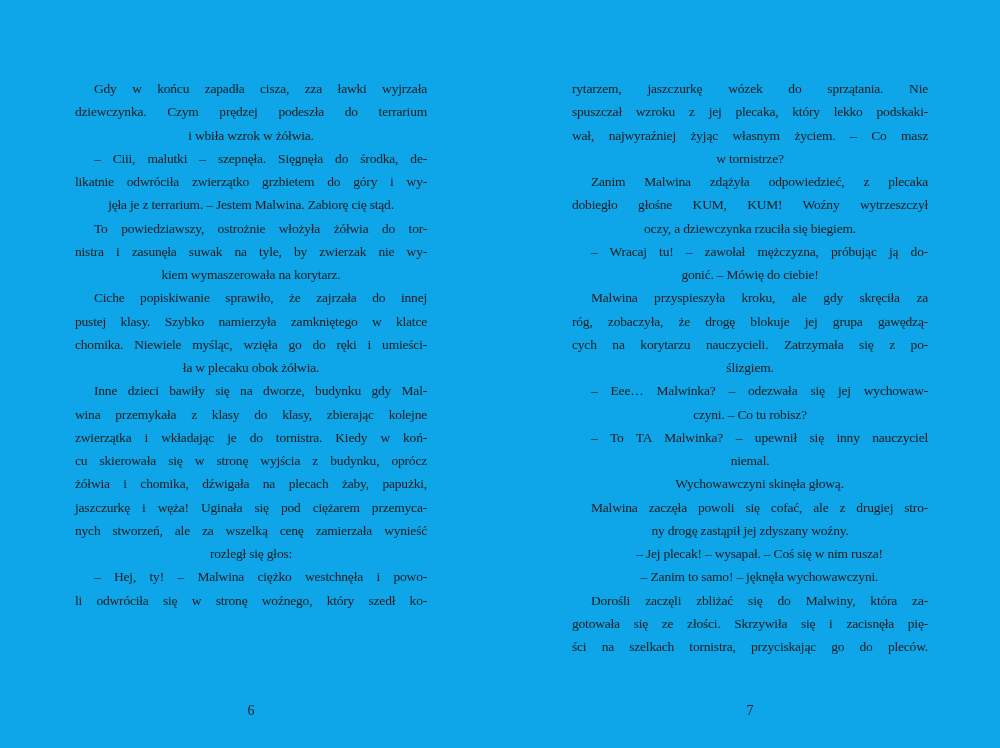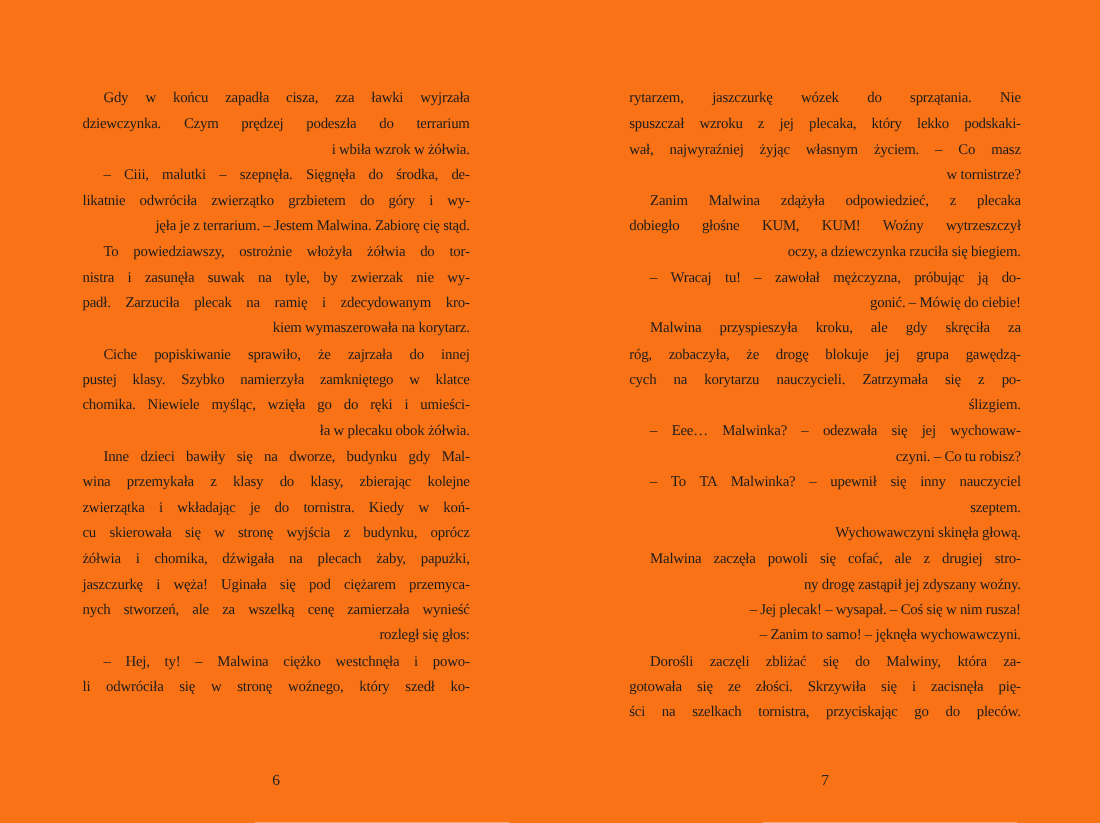--- a/index.html
+++ b/index.html
@@ -4,21 +4,21 @@
 <style>
   html, body {
     margin: 0;
     padding: 0;
     background: #ffffff;
   }
   .spread {
     position: relative;
     width: 1000px;
     height: 748px;
-    background: #f97316;
+    background: #0ea5e9;
     overflow: hidden;
     font-family: "Liberation Serif", "DejaVu Serif", serif;
   }
   .page {
     position: absolute;
     top: 0;
     height: 748px;
   }
   .page.left  { left: 75px;  width: 352px; }
   .page.right { left: 572px; width: 356px; }
@@ -32,21 +32,21 @@
     line-height: 23.25px;
     font-size: 13.5px;
     letter-spacing: -0.2px;
     color: #1c1c1c;
   }
   .line.just {
     text-align: justify;
     text-align-last: justify;
   }
   .line.plain {
-    text-align: right;
+    text-align: center;
     white-space: nowrap;
   }
   .line.indent { text-indent: 19px; }
   .pagenum {
     position: absolute;
     top: 703px;
     left: 0;
     width: 100%;
     text-align: center;
     font-size: 14px;
@@ -61,21 +61,20 @@
   <div class="page left">
     <div class="body-text">
         <div class="line just indent">Gdy w końcu zapadła cisza, zza ławki wyjrzała</div>
         <div class="line just">dziewczynka. Czym prędzej podeszła do terrarium</div>
         <div class="line plain">i wbiła wzrok w żółwia.</div>
         <div class="line just indent">– Ciii, malutki – szepnęła. Sięgnęła do środka, de-</div>
         <div class="line just">likatnie odwróciła zwierzątko grzbietem do góry i wy-</div>
         <div class="line plain">jęła je z terrarium. – Jestem Malwina. Zabiorę cię stąd.</div>
         <div class="line just indent">To powiedziawszy, ostrożnie włożyła żółwia do tor-</div>
         <div class="line just">nistra i zasunęła suwak na tyle, by zwierzak nie wy-</div>
-        <div class="line just">padł. Zarzuciła plecak na ramię i zdecydowanym kro-</div>
         <div class="line plain">kiem wymaszerowała na korytarz.</div>
         <div class="line just indent">Ciche popiskiwanie sprawiło, że zajrzała do innej</div>
         <div class="line just">pustej klasy. Szybko namierzyła zamkniętego w klatce</div>
         <div class="line just">chomika. Niewiele myśląc, wzięła go do ręki i umieści-</div>
         <div class="line plain">ła w plecaku obok żółwia.</div>
         <div class="line just indent">Inne dzieci bawiły się na dworze, budynku gdy Mal-</div>
         <div class="line just">wina przemykała z klasy do klasy, zbierając kolejne</div>
         <div class="line just">zwierzątka i wkładając je do tornistra. Kiedy w koń-</div>
         <div class="line just">cu skierowała się w stronę wyjścia z budynku, oprócz</div>
         <div class="line just">żółwia i chomika, dźwigała na plecach żaby, papużki,</div>
@@ -99,21 +98,21 @@
         <div class="line plain">oczy, a dziewczynka rzuciła się biegiem.</div>
         <div class="line just indent">– Wracaj tu! – zawołał mężczyzna, próbując ją do-</div>
         <div class="line plain">gonić. – Mówię do ciebie!</div>
         <div class="line just indent">Malwina przyspieszyła kroku, ale gdy skręciła za</div>
         <div class="line just">róg, zobaczyła, że drogę blokuje jej grupa gawędzą-</div>
         <div class="line just">cych na korytarzu nauczycieli. Zatrzymała się z po-</div>
         <div class="line plain">ślizgiem.</div>
         <div class="line just indent">– Eee… Malwinka? – odezwała się jej wychowaw-</div>
         <div class="line plain">czyni. – Co tu robisz?</div>
         <div class="line just indent">– To TA Malwinka? – upewnił się inny nauczyciel</div>
-        <div class="line plain">szeptem.</div>
+        <div class="line plain">niemal.</div>
         <div class="line plain indent">Wychowawczyni skinęła głową.</div>
         <div class="line just indent">Malwina zaczęła powoli się cofać, ale z drugiej stro-</div>
         <div class="line plain">ny drogę zastąpił jej zdyszany woźny.</div>
         <div class="line plain indent">– Jej plecak! – wysapał. – Coś się w nim rusza!</div>
         <div class="line plain indent">– Zanim to samo! – jęknęła wychowawczyni.</div>
         <div class="line just indent">Dorośli zaczęli zbliżać się do Malwiny, która za-</div>
         <div class="line just">gotowała się ze złości. Skrzywiła się i zacisnęła pię-</div>
         <div class="line just">ści na szelkach tornistra, przyciskając go do pleców.</div>
       </div>
     <div class="pagenum">7</div>

